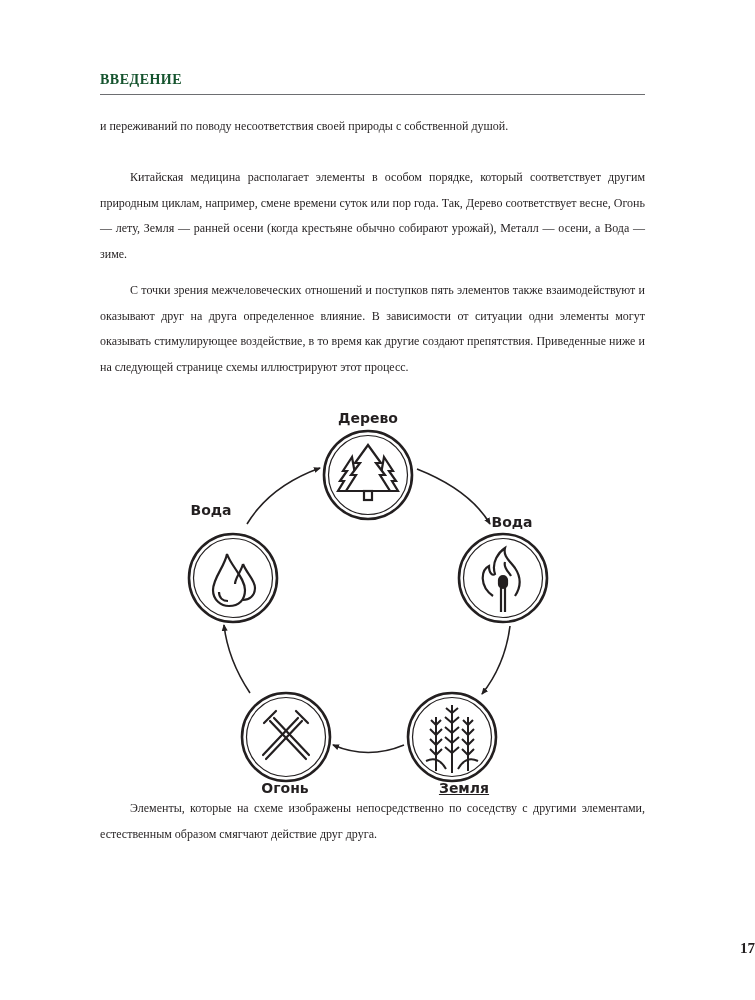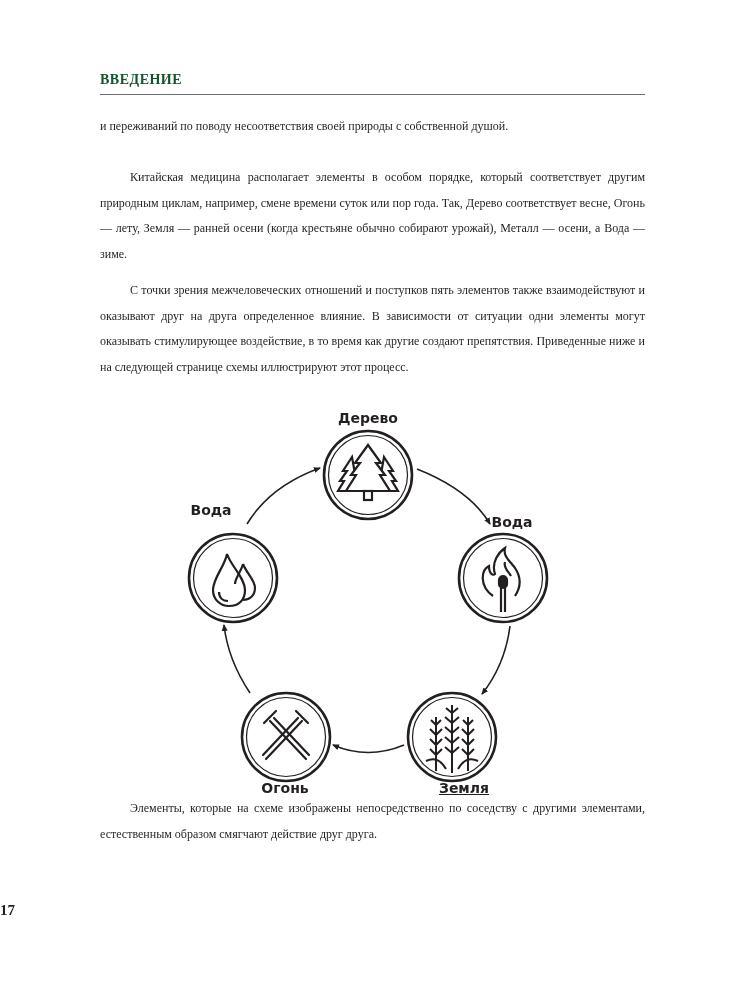--- a/index.html
+++ b/index.html
@@ -12,21 +12,21 @@
   .text-block p { margin: 0; text-align: justify; }
   .text-block p.indent { text-indent: 30px; }
   .p1 { top: 114px; }
   .p2 { top: 165px; font-family: Liberation Serif, serif; }
   .p3 { top: 278px; }
   .p4 { top: 796px; }
   .diagram { position: absolute; left: 0; top: 0; width: 627px; height: 1000px; pointer-events: none; }
   .diagram svg { position: absolute; left: 0; top: 0; }
   .node-label { position: absolute; font-family: "DejaVu Sans", "Liberation Sans", sans-serif;
                 font-weight: bold; font-size: 14px; color: #231f20; transform: translateX(-50%); white-space: nowrap; }
-  .page-number { position: absolute; left: 0; width: 755px; top: 902px; text-align: left;
+  .page-number { position: absolute; left: 0; width: 755px; top: 940px; text-align: right;
                  font-weight: bold; font-size: 15px; }
 </style>
 </head>
 <body>
 
 <div class="running-head">ВВЕДЕНИЕ</div>
 <div class="rule"></div>
 
 <div class="text-block p1">
   <p>и переживаний по поводу несоответствия своей природы с собственной душой.</p>

